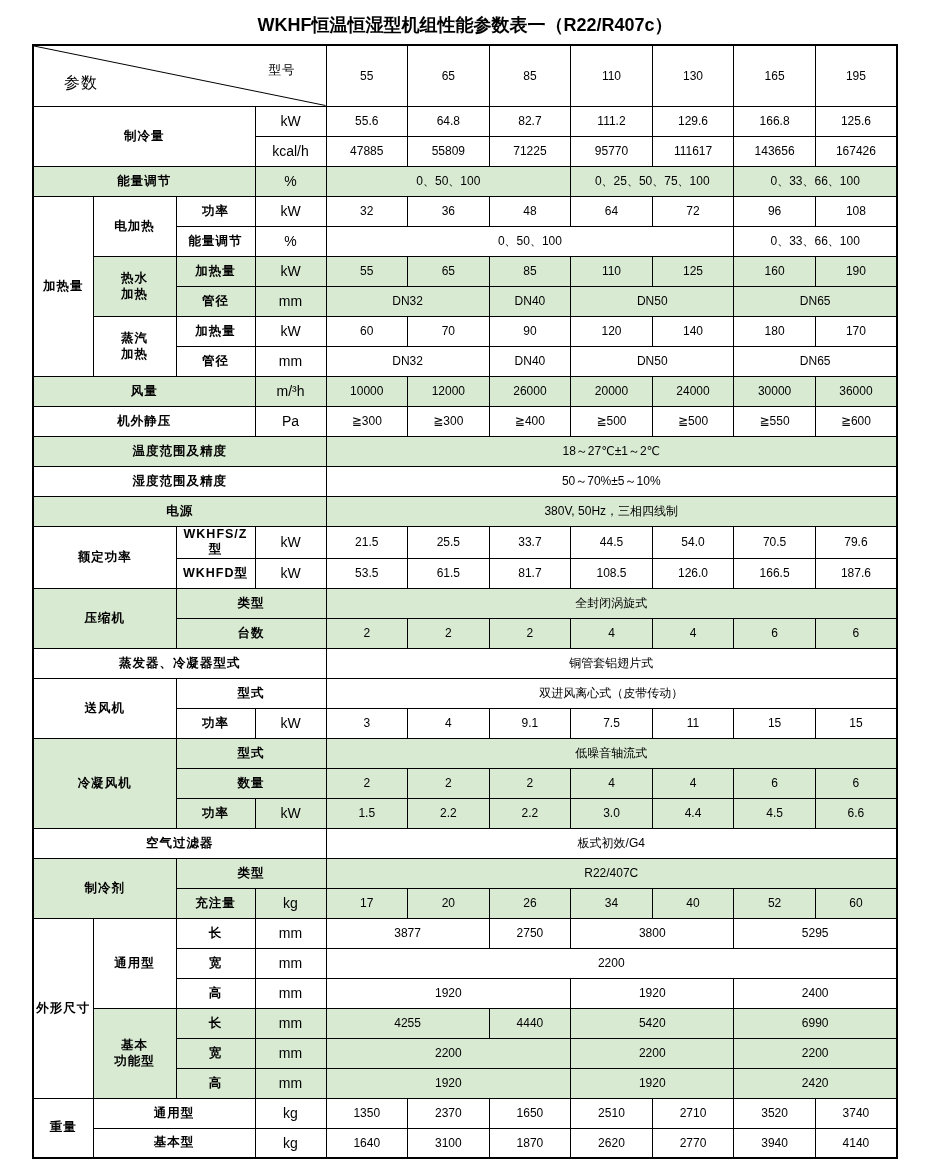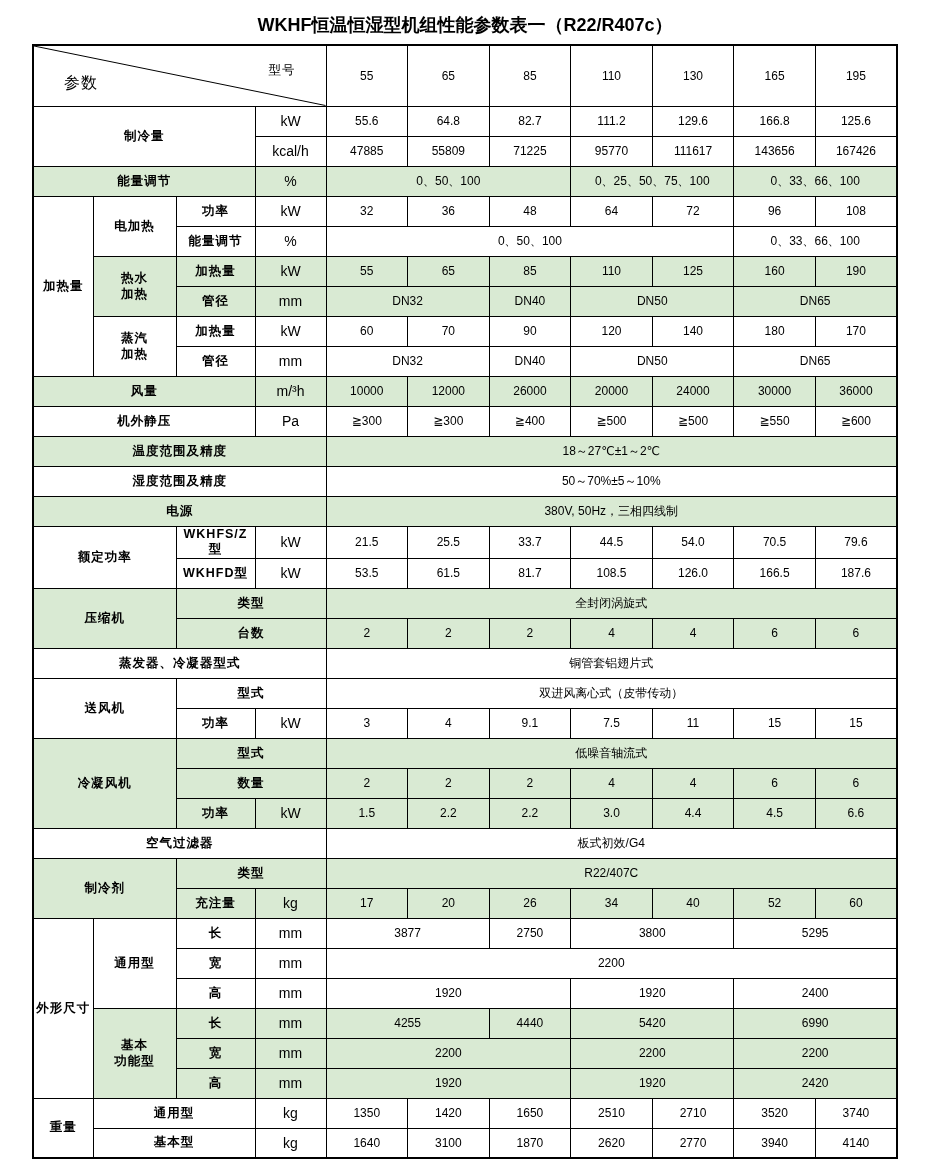--- a/index.html
+++ b/index.html
@@ -379,21 +379,21 @@
     <td colspan="3" class="v g">1920</td>
     <td colspan="2" class="v g">1920</td>
     <td colspan="2" class="v g">2420</td>
   </tr>
 
   <tr>
     <td rowspan="2" class="lbl">重量</td>
     <td colspan="2" class="lbl">通用型</td>
     <td class="u">kg</td>
     <td class="v">1350</td>
-    <td class="v">1420</td>
+    <td class="v">2370</td>
     <td class="v">1650</td>
     <td class="v">2510</td>
     <td class="v">2710</td>
     <td class="v">3520</td>
     <td class="v">3740</td>
   </tr>
 
   <tr>
     <td colspan="2" class="lbl">基本型</td>
     <td class="u">kg</td>

